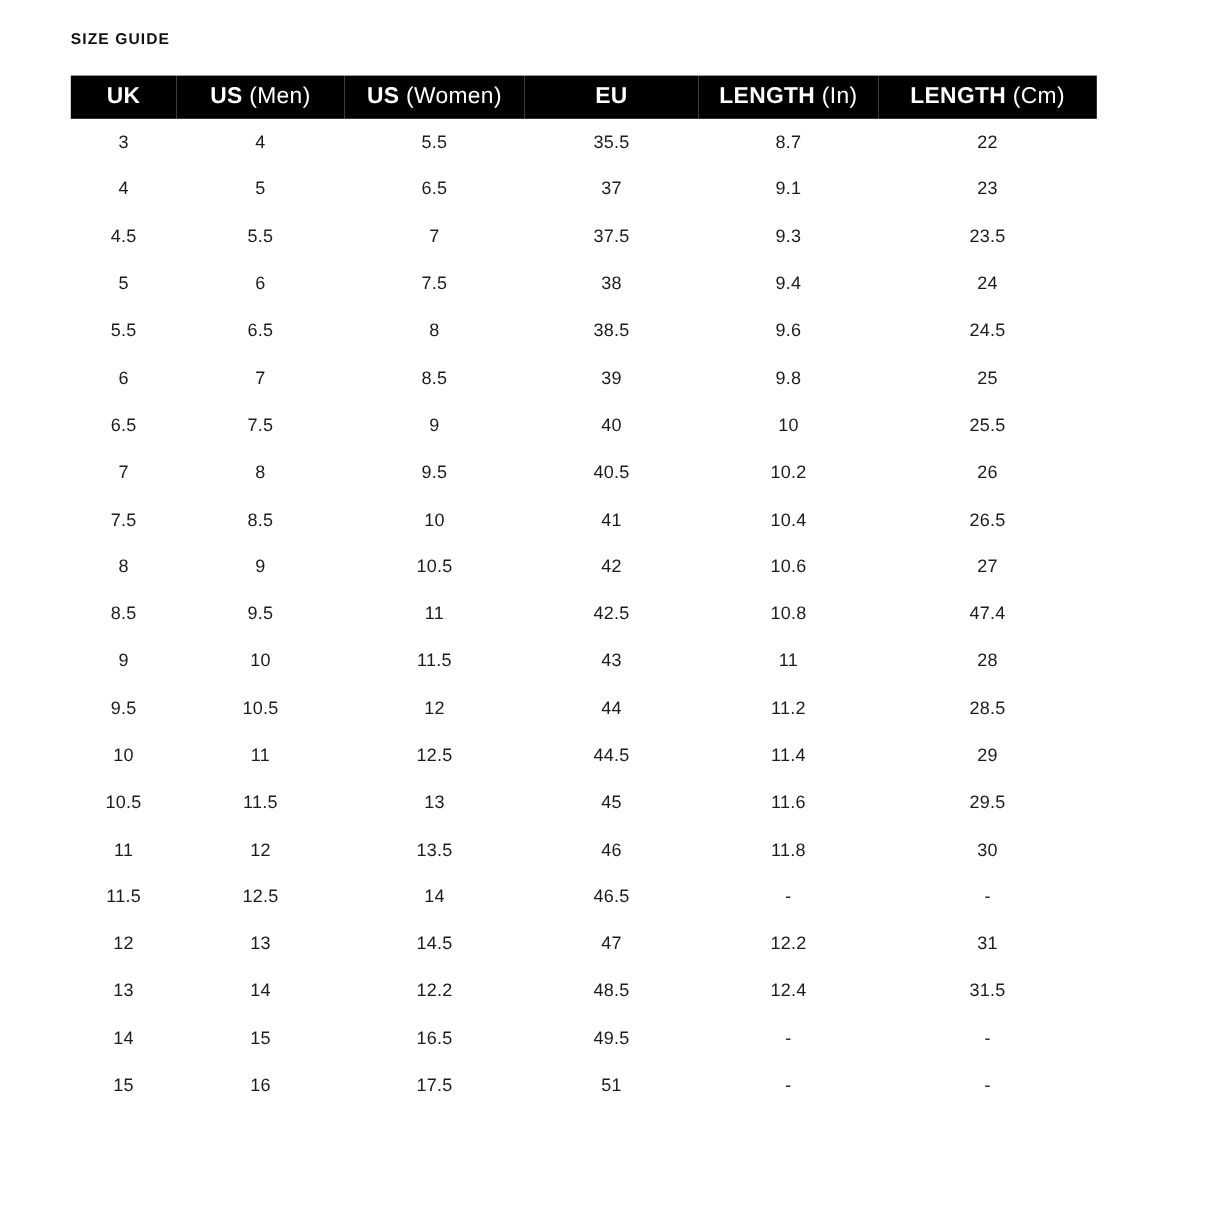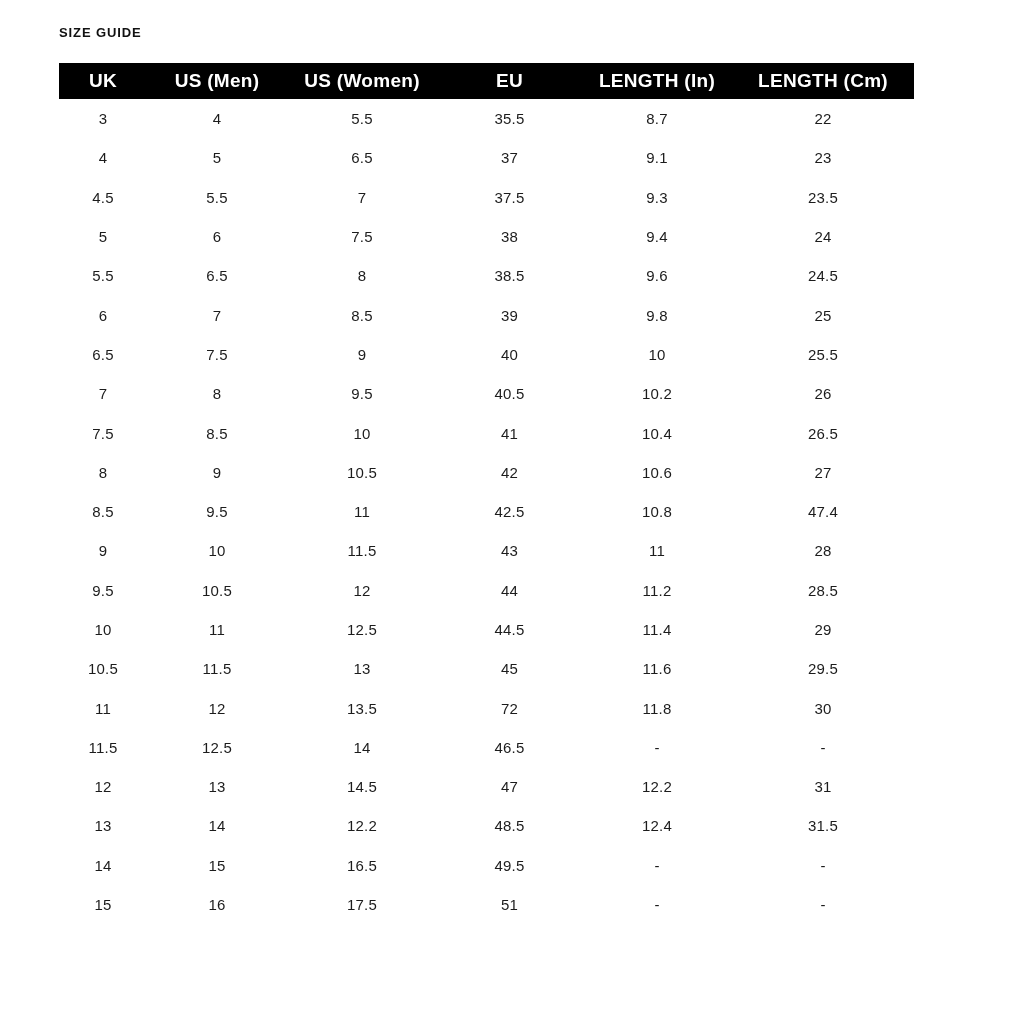--- a/index.html
+++ b/index.html
@@ -50,21 +50,21 @@
     height: 36px;
     font-size: 19px;
     font-weight: 400;
     text-align: center;
     vertical-align: middle;
     white-space: nowrap;
     padding: 0;
     letter-spacing: 0.3px;
   }
   table.size-table th .th-bold { font-weight: 700; }
-  table.size-table th .th-normal { font-weight: 700; }
+  table.size-table th .th-normal { font-weight: 400; }
   table.size-table td {
     height: 39.3px;
     text-align: center;
     vertical-align: middle;
     font-size: 15px;
     font-weight: 400;
     color: var(--body-text);
     padding: 0;
     letter-spacing: 0.2px;
   }
@@ -212,21 +212,21 @@
           <td>11.5</td>
           <td>13</td>
           <td>45</td>
           <td>11.6</td>
           <td>29.5</td>
         </tr>
         <tr>
           <td>11</td>
           <td>12</td>
           <td>13.5</td>
-          <td>72</td>
+          <td>46</td>
           <td>11.8</td>
           <td>30</td>
         </tr>
         <tr>
           <td>11.5</td>
           <td>12.5</td>
           <td>14</td>
           <td>46.5</td>
           <td>-</td>
           <td>-</td>

